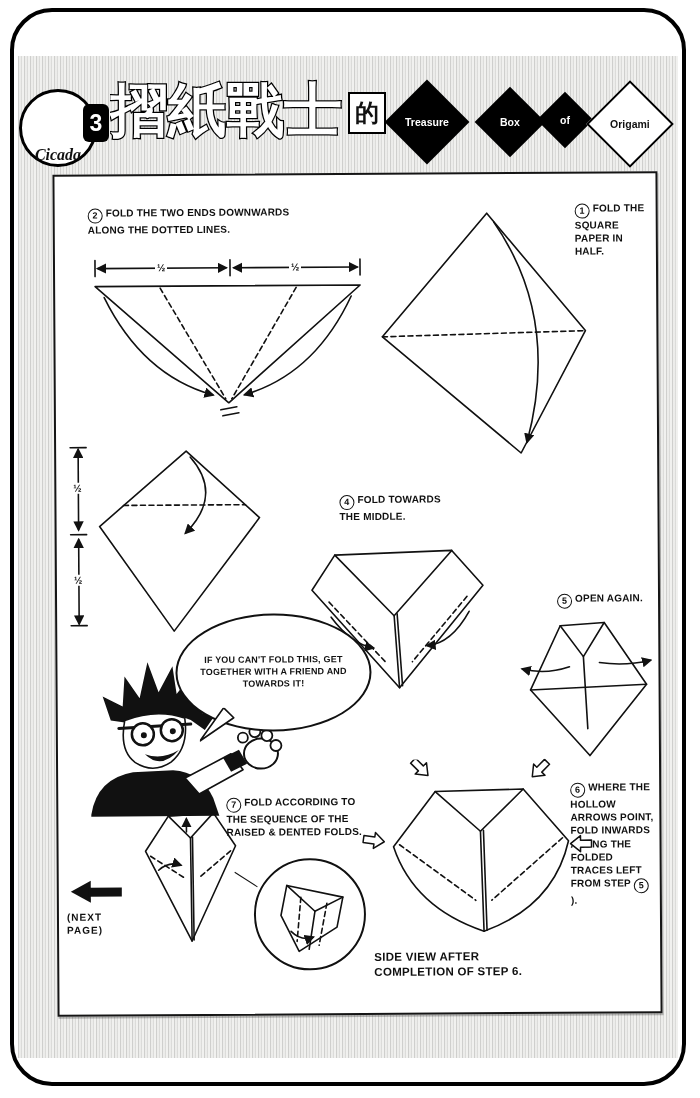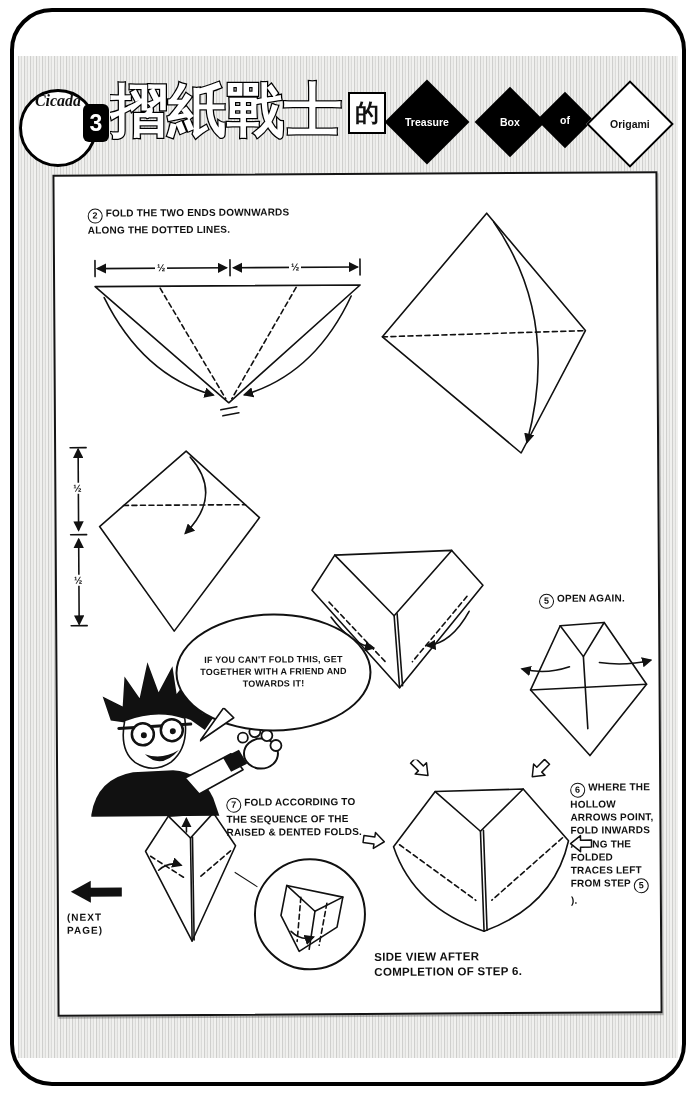--- a/index.html
+++ b/index.html
@@ -38,21 +38,21 @@
   .diag .fillb { fill:#111; stroke:none; }
   .diag .fillw { fill:#fff; }
   .diag .harrow { fill:#fff; stroke-width:1.5; }
   .bubble {
     border:2px solid #111; border-radius:50%; background:#fff; text-align:center;
     font-weight:bold; font-size:9px; line-height:1.3; letter-spacing:.2px;
     display:flex; align-items:center; justify-content:center; z-index:4;
   }
   .hdr-circle {
     position:absolute; left:5px; top:77px; width:72px; height:72px; border:3px solid #000;
-    border-radius:50%; background:#fff; display:flex; align-items:flex-start; justify-content:center;
+    border-radius:50%; background:#fff; display:flex; align-items:flex-end; justify-content:center;
     font-family:"Liberation Serif", serif; font-style:italic; font-weight:bold; font-size:16px; z-index:4;
   }
   .hdr-chapter {
     position:absolute; left:69px; top:92px; width:26px; height:38px; background:#000; color:#fff;
     border-radius:6px; display:flex; align-items:center; justify-content:center;
     font-size:23px; font-weight:bold; z-index:5;
   }
   .suffix-box {
     position:absolute; left:334px; top:80px; width:34px; height:38px; border:2.5px solid #000;
     background:#fff; display:flex; align-items:center; justify-content:center;
@@ -121,20 +121,23 @@
       <line x1="270" y1="7" x2="270" y2="23"></line>
       <polygon points="5,33 270,33 138,150"></polygon>
       <line class="dash" x1="70" y1="35" x2="135" y2="146"></line>
       <line class="dash" x1="206" y1="35" x2="141" y2="146"></line>
       <path d="M14,44 Q52,122 122,142" marker-end="url(#ah)"></path>
       <path d="M261,44 Q224,122 154,142" marker-end="url(#ah)"></path>
       <line x1="130" y1="157" x2="146" y2="154"></line>
       <line x1="132" y1="163" x2="148" y2="160"></line>
     </svg>
 
+    <div class="lbl" style="left:520px;top:28px;width:72px">
+      <span class="cnum">1</span><span>FOLD THE SQUARE PAPER IN HALF.</span>
+    </div>
     <svg class="diag" style="left:323px;top:32px" width="215" height="255" viewBox="0 0 215 255">
       <polygon points="109,7 207,125 142,247 4,130"></polygon>
       <line class="dash" x1="4" y1="130" x2="207" y2="125"></line>
       <path d="M116,16 Q182,112 148,236" marker-end="url(#ah)"></path>
     </svg>
 
     <span class="half" style="left:15px;top:306px">½</span>
     <span class="half" style="left:15px;top:398px">½</span>
     <svg class="diag" style="left:8px;top:268px" width="30" height="190" viewBox="0 0 30 190">
       <line x1="14" y1="5" x2="14" y2="85" marker-start="url(#ah)" marker-end="url(#ah)"></line>
@@ -142,32 +145,35 @@
       <line x1="6" y1="3" x2="22" y2="3"></line>
       <line x1="6" y1="90" x2="22" y2="90"></line>
       <line x1="6" y1="181" x2="22" y2="181"></line>
     </svg>
     <svg class="diag" style="left:35px;top:267px" width="175" height="195" viewBox="0 0 175 195">
       <polygon points="95,8 168,75 82,188 8,83"></polygon>
       <line class="dash" x1="32" y1="62" x2="154" y2="62"></line>
       <path d="M99,14 Q132,52 94,90" marker-end="url(#ah)"></path>
     </svg>
 
+    <div class="lbl" style="left:283px;top:318px;width:112px">
+      <span class="cnum">4</span><span>FOLD TOWARDS THE MIDDLE.</span>
+    </div>
     <svg class="diag" style="left:250px;top:367px" width="180" height="155" viewBox="0 0 180 155">
       <polygon points="28,13 145,9 176,44 92,146 5,48"></polygon>
       <polyline points="28,13 87,74 145,9"></polyline>
       <line x1="87" y1="74" x2="92" y2="146"></line>
       <line x1="90" y1="72" x2="95" y2="144"></line>
       <line class="dash" x1="22" y1="60" x2="78" y2="120"></line>
       <line class="dash" x1="160" y1="55" x2="105" y2="120"></line>
       <path d="M24,75 Q44,102 66,106" marker-end="url(#ah)"></path>
       <path d="M162,70 Q144,102 120,104" marker-end="url(#ah)"></path>
     </svg>
 
-    <div class="lbl" style="left:482px;top:418px;width:120px;white-space:nowrap">
+    <div class="lbl" style="left:500px;top:418px;width:120px;white-space:nowrap">
       <span class="cnum">5</span><span>OPEN AGAIN.</span>
     </div>
     <svg class="diag" style="left:452px;top:443px" width="150" height="150" viewBox="0 0 150 150">
       <polygon points="51,9 95,6 137,68 80,139 21,73"></polygon>
       <line x1="21" y1="73" x2="137" y2="68"></line>
       <polyline points="51,9 74,40 95,6"></polyline>
       <line x1="74" y1="40" x2="78" y2="112"></line>
       <path d="M60,50 Q36,58 13,52" marker-end="url(#ah)"></path>
       <path d="M90,46 Q116,50 141,44" marker-end="url(#ah)"></path>
     </svg>

